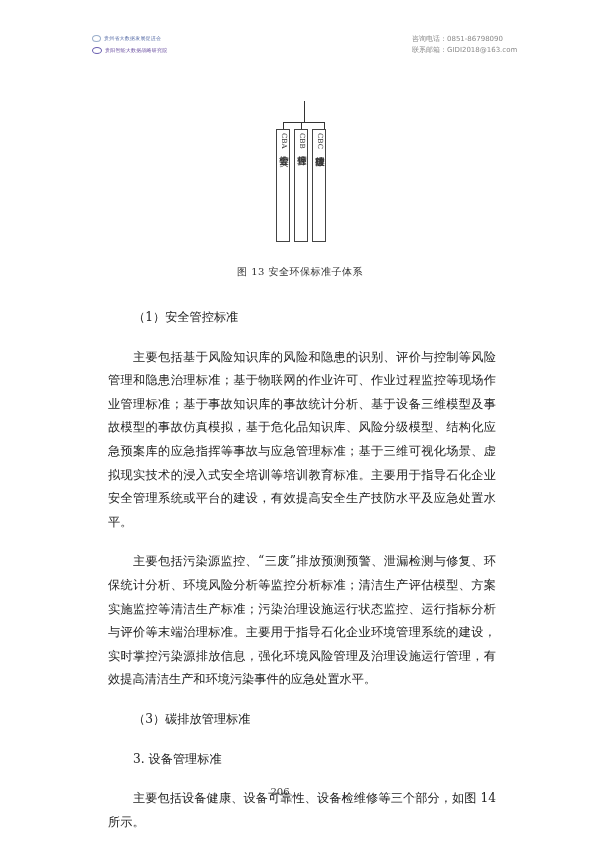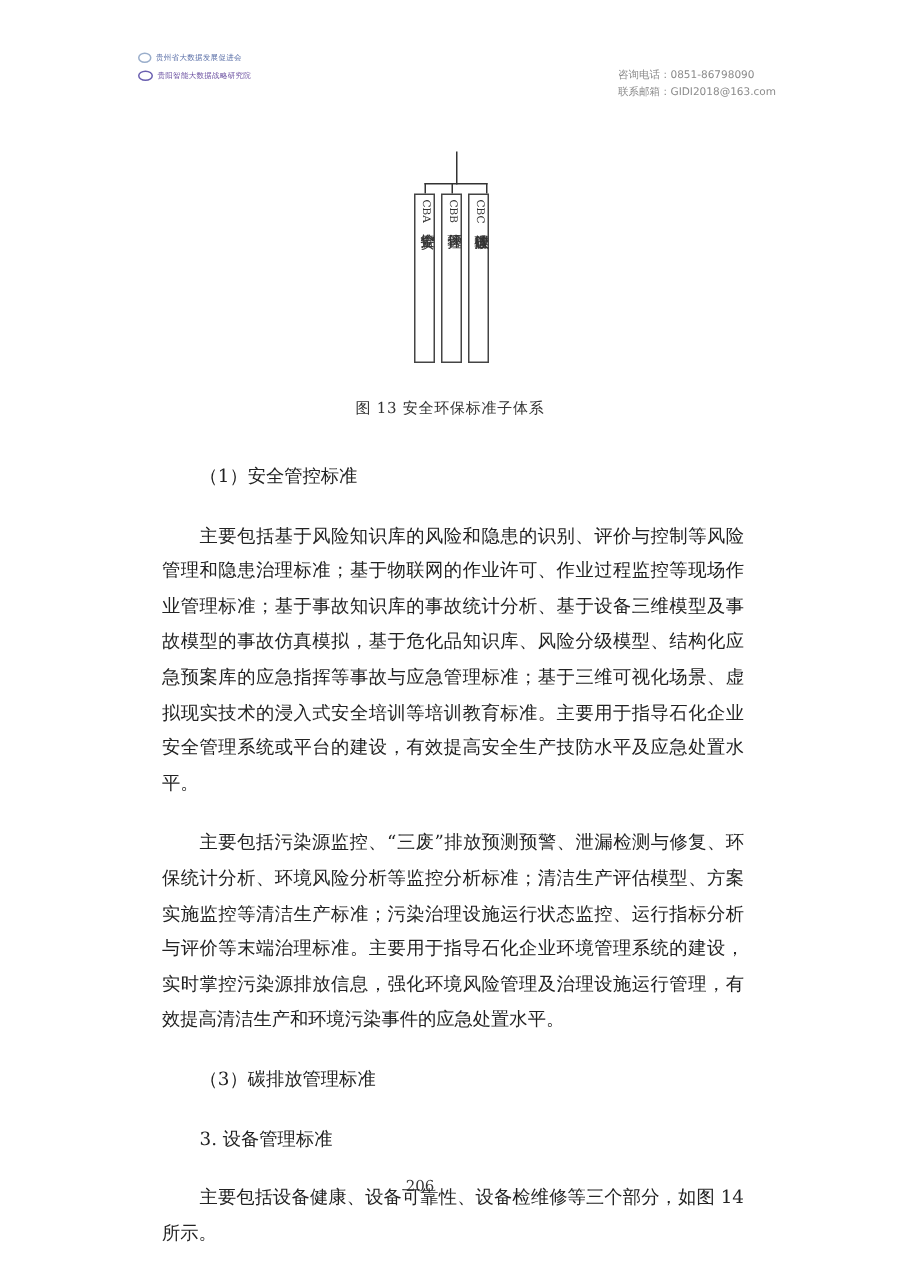--- a/index.html
+++ b/index.html
@@ -6,21 +6,21 @@
   body { width: 600px; height: 848px; position: relative; overflow: hidden;
          font-family: "DejaVu Serif", "Liberation Serif", serif; color: #222; }
 
   
   .hdr-logos { position: absolute; left: 92px; top: 33px; }
   .logo-row { display: flex; align-items: center; height: 10px; margin-bottom: 2px; }
   .logo-mark { width: 9px; height: 7px; border-radius: 50%; border: 1px solid #9aaecb; margin-right: 3px; box-sizing: border-box; }
   .logo-mark.b { border-color: #6a5fb0; width: 10px; }
   .logo-text { font-family: "DejaVu Sans", sans-serif; font-size: 5px; color: #5a6fa8; white-space: nowrap; letter-spacing: 0.2px; }
   .logo-text.b { color: #6a4fa0; }
-  .hdr-contact { position: absolute; left: 412px; top: 45px; font-family: "DejaVu Sans", sans-serif; font-size: 7px; color: #8a8a8a; line-height: 11px; }
+  .hdr-contact { position: absolute; left: 412px; top: 34px; font-family: "DejaVu Sans", sans-serif; font-size: 7px; color: #8a8a8a; line-height: 11px; }
 
   
   .diagram { position: absolute; left: 0; top: 0; width: 600px; height: 270px; }
   .box-top { position: absolute; left: 245px; top: 79px; width: 120px; height: 22px; border: 1px solid #444; box-sizing: border-box;
              display: flex; align-items: center; justify-content: center; font-size: 12px; color: #222; }
   .vline { position: absolute; background: #333; }
   .col-box { position: absolute; top: 129px; width: 14px; height: 113px; border: 1px solid #444; box-sizing: border-box; }
   .col-label { position: absolute; left: 1px; top: 3px; width: 12px; font-size: 9.5px; line-height: 11px; color: #333;
                writing-mode: vertical-rl; text-orientation: upright; white-space: nowrap; }
   .col-label .code { text-orientation: sideways; font-size: 7px; }

